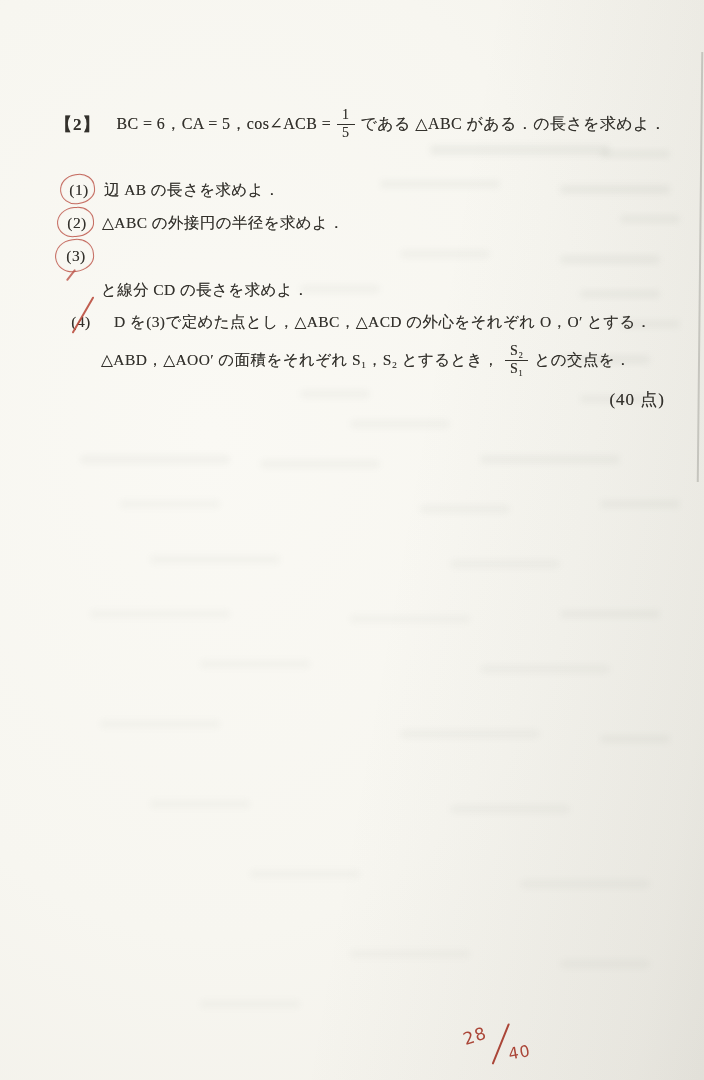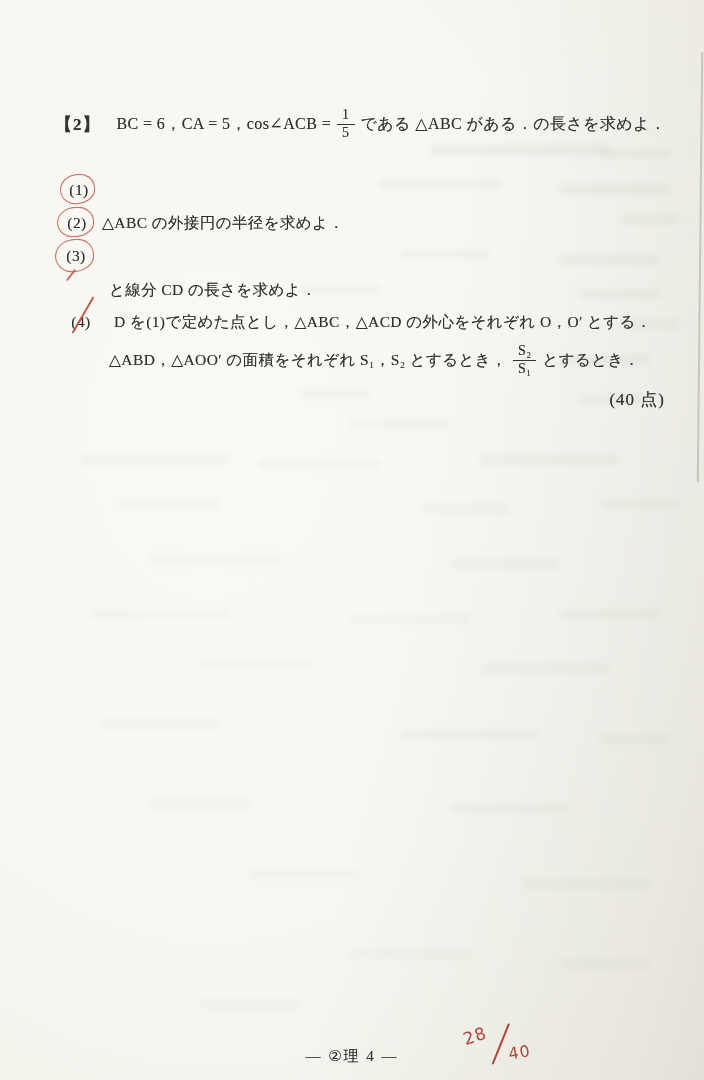--- a/index.html
+++ b/index.html
@@ -151,55 +151,55 @@
     <span>BC = 6，CA = 5，cos∠ACB =</span>
     <span class="frac">
       <span class="num">1</span>
       <span class="den">5</span>
     </span>
     <span>である △ABC がある．の長さを求めよ．</span>
   </div>
 
   <div class="row" style="left:62px;top:177px;height:26px;">
     <span class="qlabel">(1)</span>
+    <span>辺 AB の長さを求めよ．</span>
   </div>
   <div class="red-circle" style="left:60px;top:174px;width:33px;height:28px;transform:rotate(-7deg);"></div>
 
   <div class="row" style="left:60px;top:210px;height:26px;">
     <span class="qlabel">(2)</span>
     <span>△ABC の外接円の半径を求めよ．</span>
   </div>
   <div class="red-circle" style="left:57px;top:207px;width:35px;height:28px;transform:rotate(-4deg);"></div>
 
   <div class="row" style="left:59px;top:243px;height:26px;">
     <span class="qlabel">(3)</span>
   </div>
-  <div class="row" style="left:109px;top:277px;height:26px;justify-content:center;">
+  <div class="row" style="left:101px;top:277px;height:26px;justify-content:center;">
     <span>と線分 CD の長さを求めよ．</span>
   </div>
   <div class="red-circle" style="left:55px;top:239px;width:37px;height:31px;transform:rotate(-6deg);"></div>
   <div class="red-tail" style="left:70px;top:268px;height:14px;transform:rotate(38deg);"></div>
 
   <div class="row" style="left:64px;top:309px;height:26px;">
     <span class="qlabel">(4)</span>
-    <span style="margin-left:8px;">D を(1)で定めた点とし，△ABC，△ACD の外心をそれぞれ O，O′ とする．</span>
-  </div>
-  <div class="row" style="left:101px;top:336px;height:48px;margin-left:8px;">
+    <span style="margin-left:8px;">D を(3)で定めた点とし，△ABC，△ACD の外心をそれぞれ O，O′ とする．</span>
+  </div>
+  <div class="row" style="left:101px;top:336px;height:48px;">
     <span>△ABD，△AOO′ の面積をそれぞれ S₁，S₂ とするとき，</span>
     <span class="frac">
       <span class="num">S₂</span>
       <span class="den">S₁</span>
     </span>
-    <span>とするとき．</span>
+    <span>との交点を．</span>
   </div>
   <div class="red-slash" style="left:82px;top:294px;height:42px;transform:rotate(30deg);"></div>
 
   <div class="points" style="left:520px;top:388px;width:145px;text-align:right;">(40 点)</div>
 
-  <div class="footer" style="top:1047px;">— ②理 4 —</div>
 
   <div class="score">
     <span class="s-num">28</span>
     <span class="s-slash"></span>
     <span class="s-den">40</span>
   </div>
 
 </div>
 
 </body></html>

